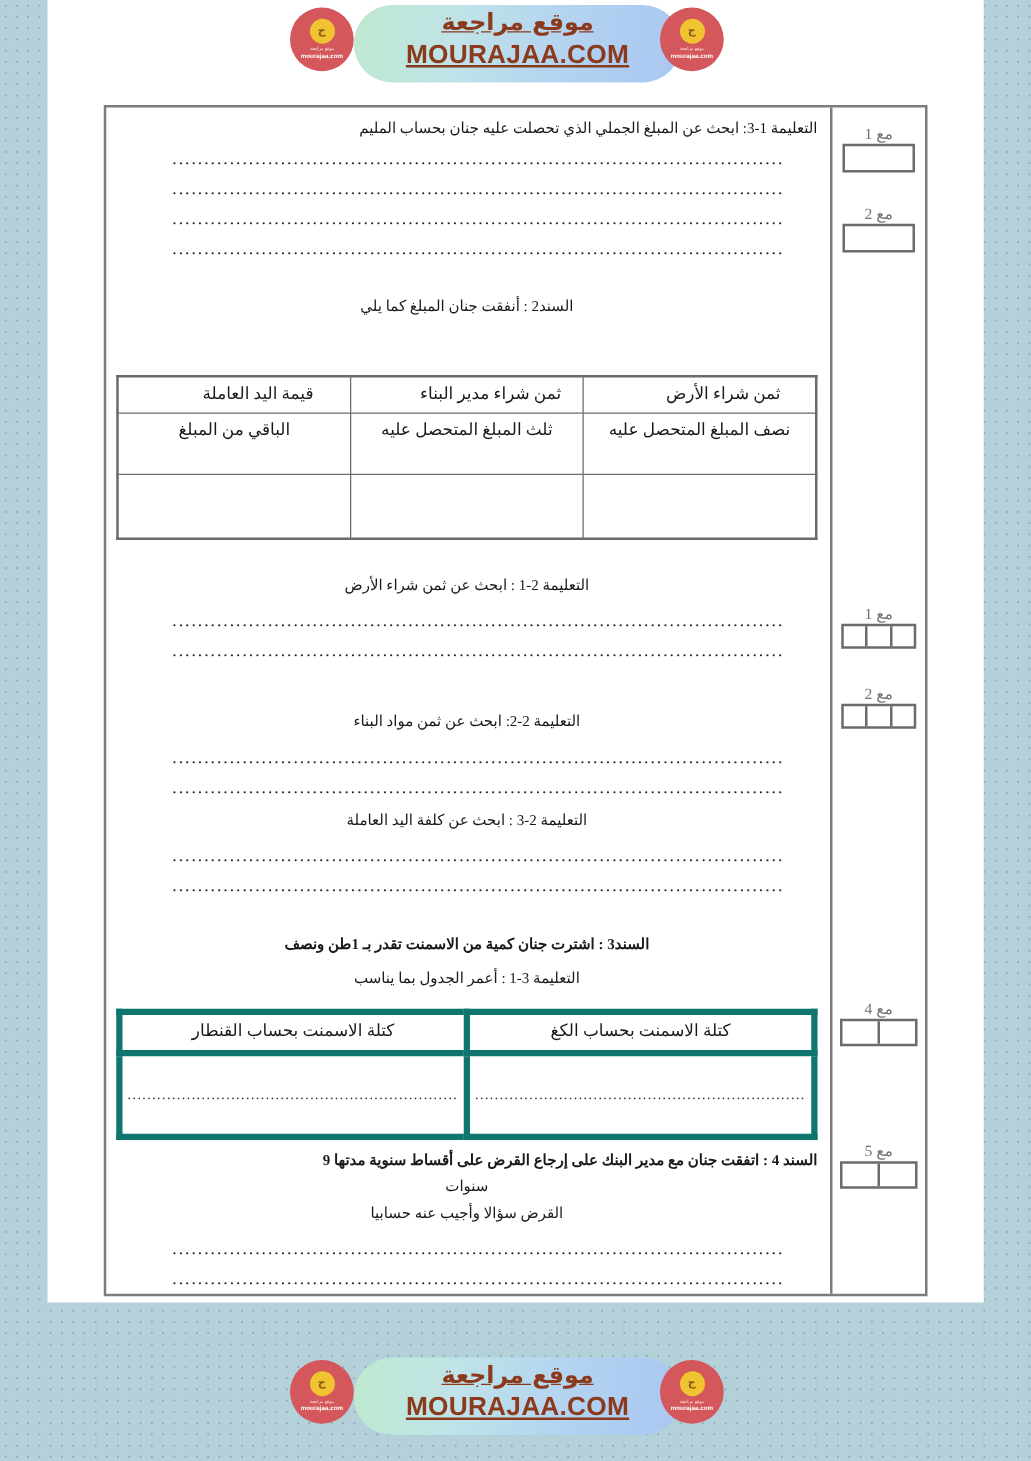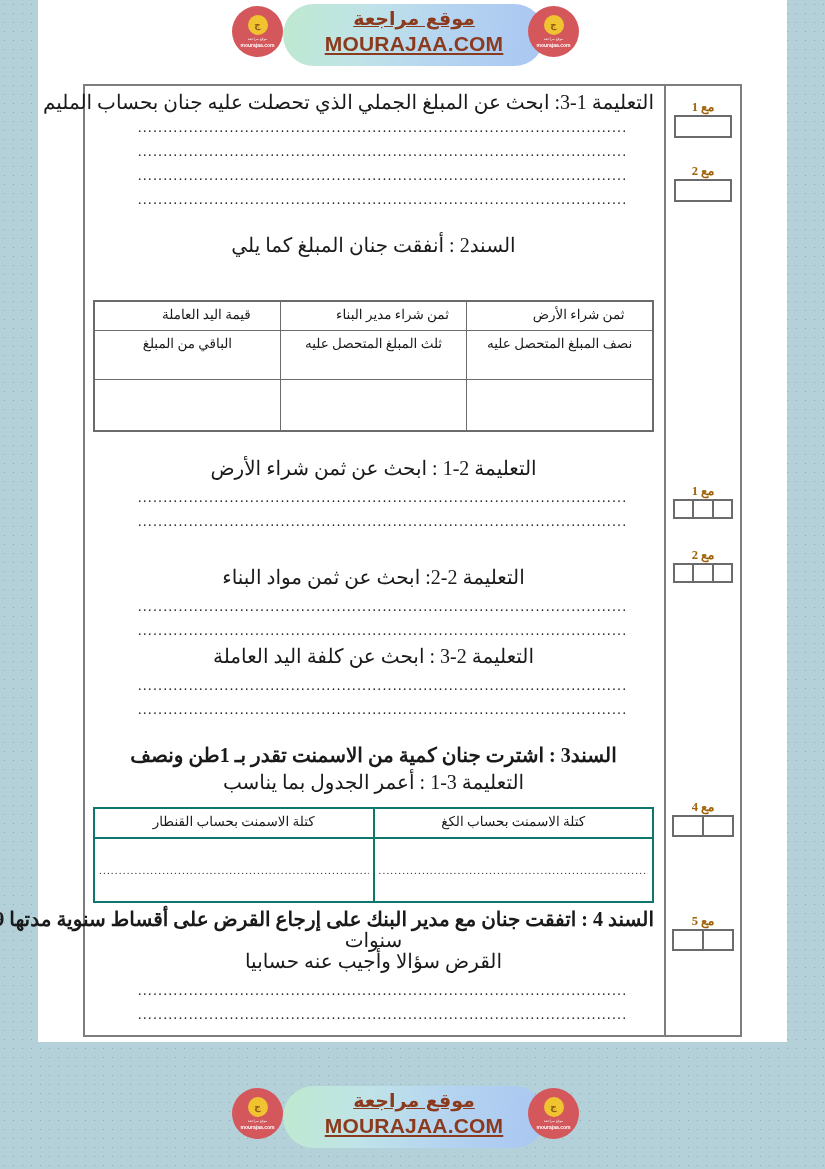--- a/index.html
+++ b/index.html
@@ -166,21 +166,21 @@
     left: 0;
     top: 0;
     right: 76px;
     bottom: 0;
     padding: 6px 10px 0 8px;
     box-sizing: border-box;
     direction: rtl;
   }
 
   .line-ar {
-    font-size: 20px;
+    font-size: 12px;
     color: #1a1a1a;
     line-height: 21px;
     text-align: right;
     white-space: nowrap;
   }
   .line-ar.center-ish { text-align: center; }
   .line-ar.bold { font-weight: bold; }
 
   
   .dots {
@@ -221,21 +221,21 @@
     vertical-align: top;
     line-height: 19px;
   }
   table.wk td.tall { height: 42px; }
   table.wk td.hdr  { height: 22px; padding-left: 44px; }
   table.wk td.body { height: 44px; }
 
   
   #cement-table { width: 100%; }
   #cement-table td {
-    border: 2px solid #0f766e;
+    border: 5px solid #0f766e;
     font-size: 13.5px;
     text-align: center;
     padding: 3px 4px;
     vertical-align: top;
   }
   #cement-table td.hdr { height: 22px; }
   #cement-table td.ans { height: 56px; vertical-align: middle; }
   .thin-dots {
     font-size: 11px;
     letter-spacing: 1.2px;
@@ -257,22 +257,22 @@
     direction: rtl;
   }
   .score-group {
     position: absolute;
     left: 0;
     right: 0;
     text-align: center;
   }
   .score-label {
     font-size: 12.5px;
-    font-weight: bold;
-    color: #a16207;
+    font-weight: normal;
+    color: #737373;
     line-height: 14px;
     direction: rtl;
     margin-bottom: 1px;
   }
   .score-box {
     margin: 0 auto;
     border: 2px solid #6b6b6b;
     box-sizing: border-box;
     display: flex;
     background: #fff;

